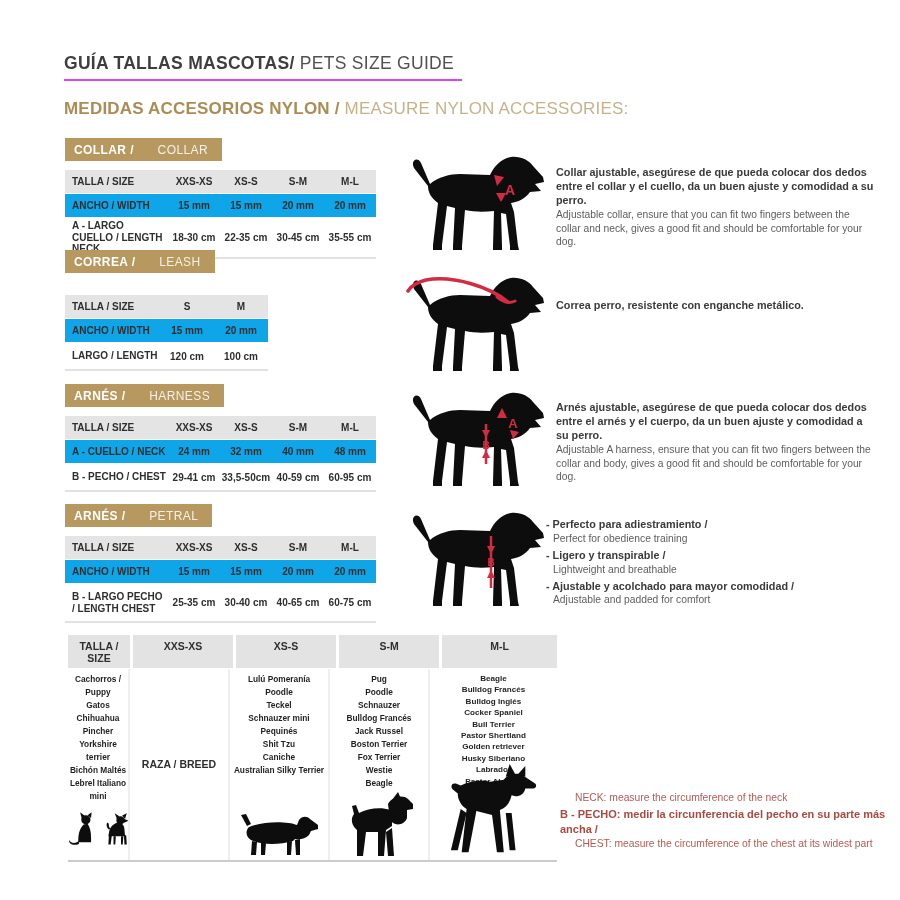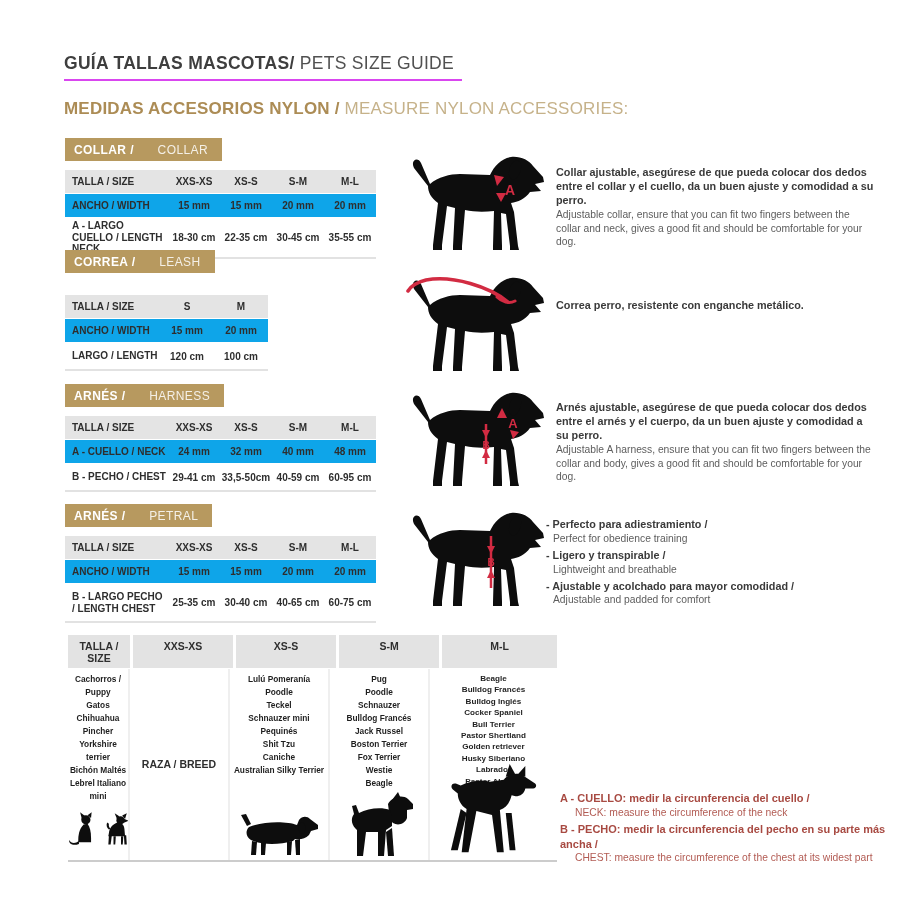--- a/index.html
+++ b/index.html
@@ -367,17 +367,16 @@
             <path d="M14,46 L4,88 L11,88 L20,50 Z"></path>
             <path d="M60,50 L64,88 L70,88 L66,50 Z"></path>
           </g>
         </svg>
       </div>
     </div>
   </div>
 </div>
 
 <div class="abs footnote">
-  <div class="fn-es">A - CUELLO: medir la circunferencia del cuello /</div>
   <div class="fn-en">NECK: measure the circumference of the neck</div>
   <div class="fn-es">B - PECHO: medir la circunferencia del pecho en su parte más ancha /</div>
   <div class="fn-en">CHEST: measure the circumference of the chest at its widest part</div>
 </div>
 
 </body></html>

